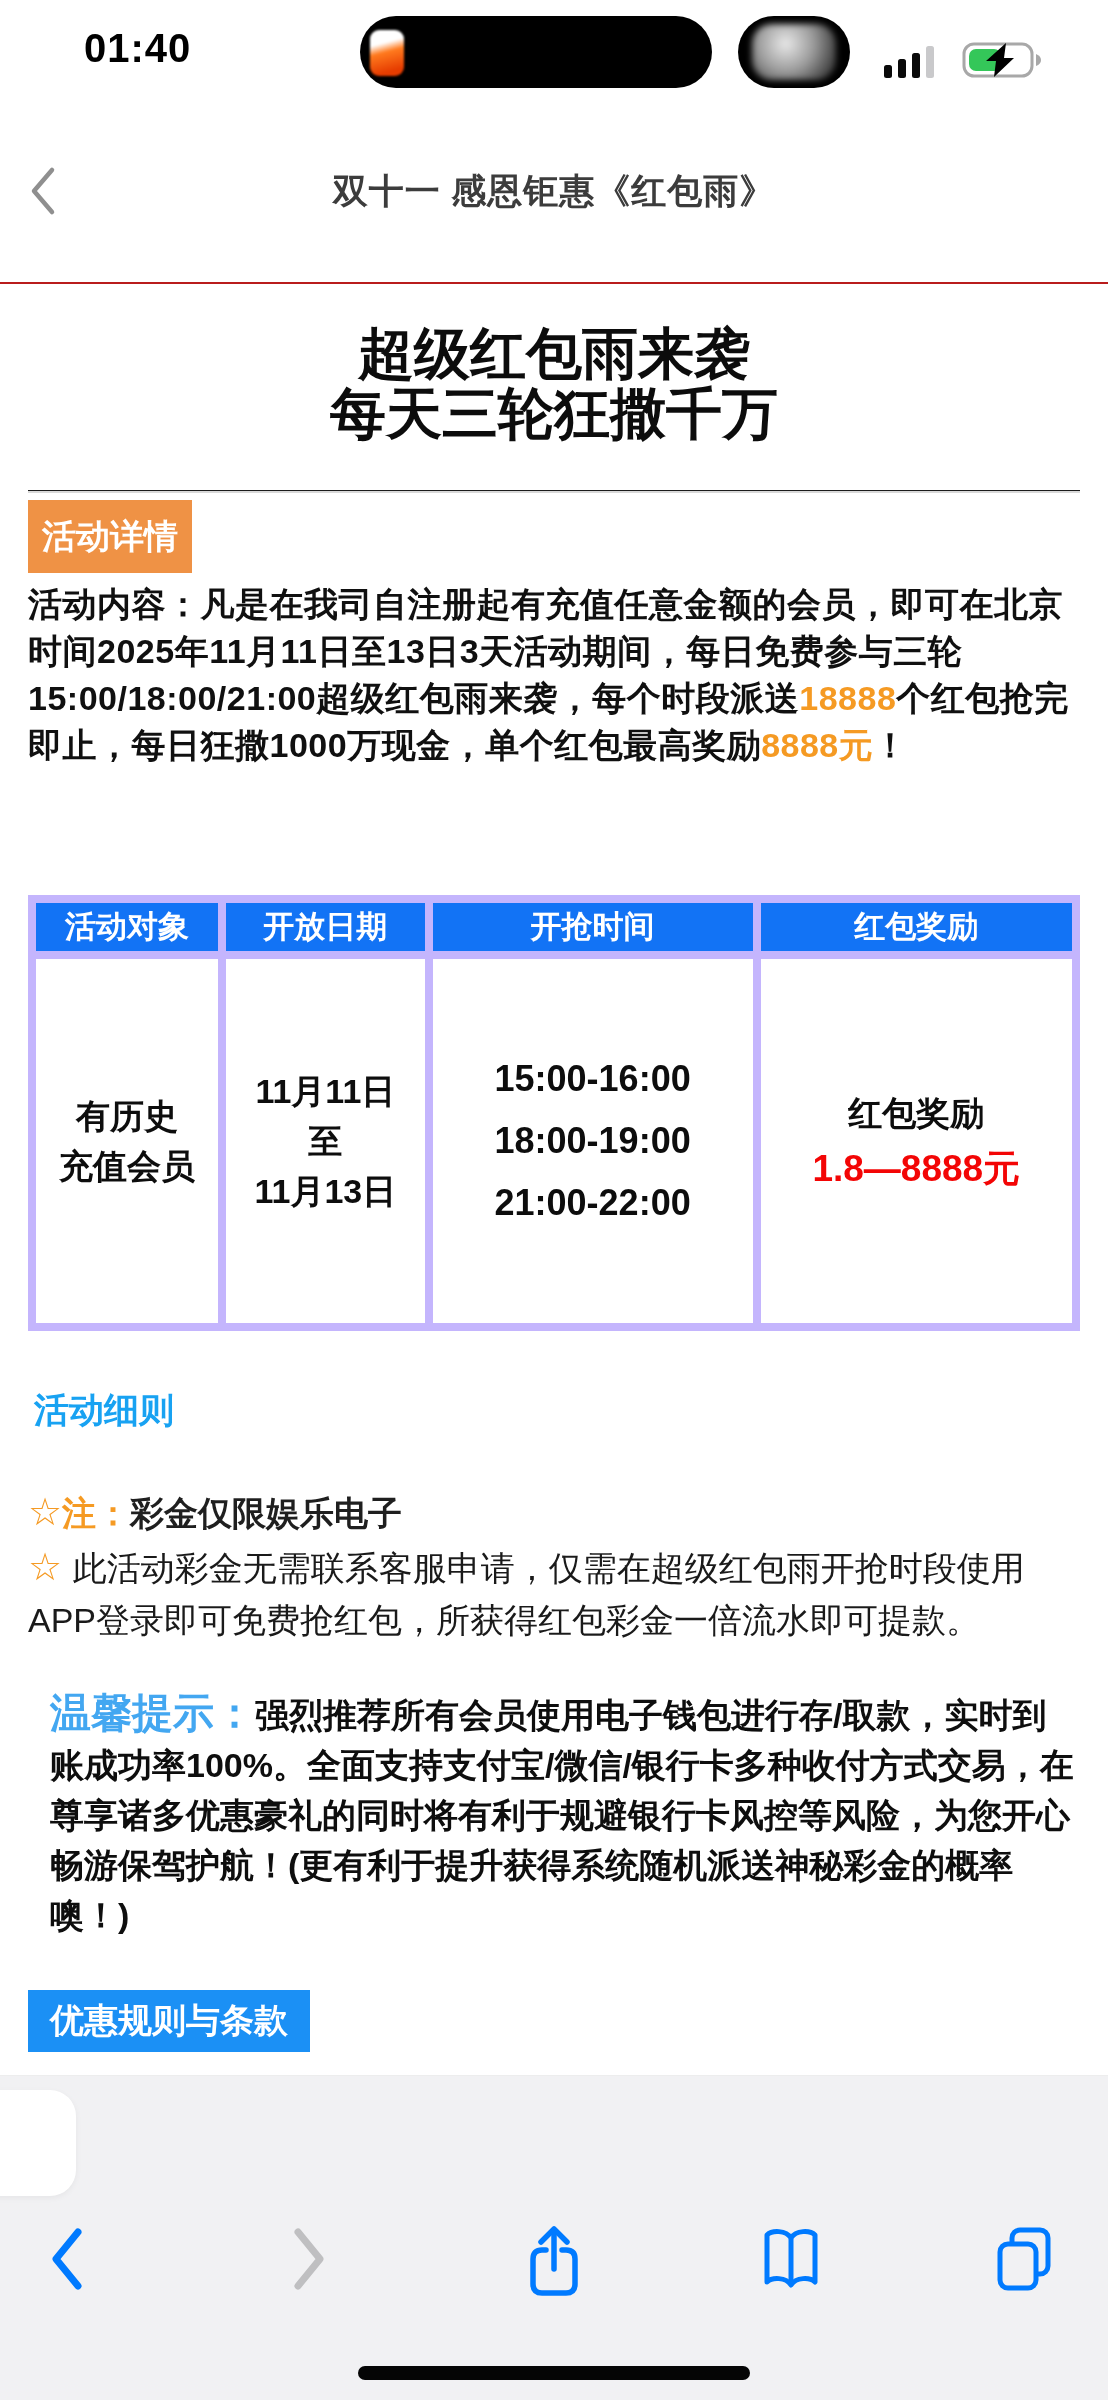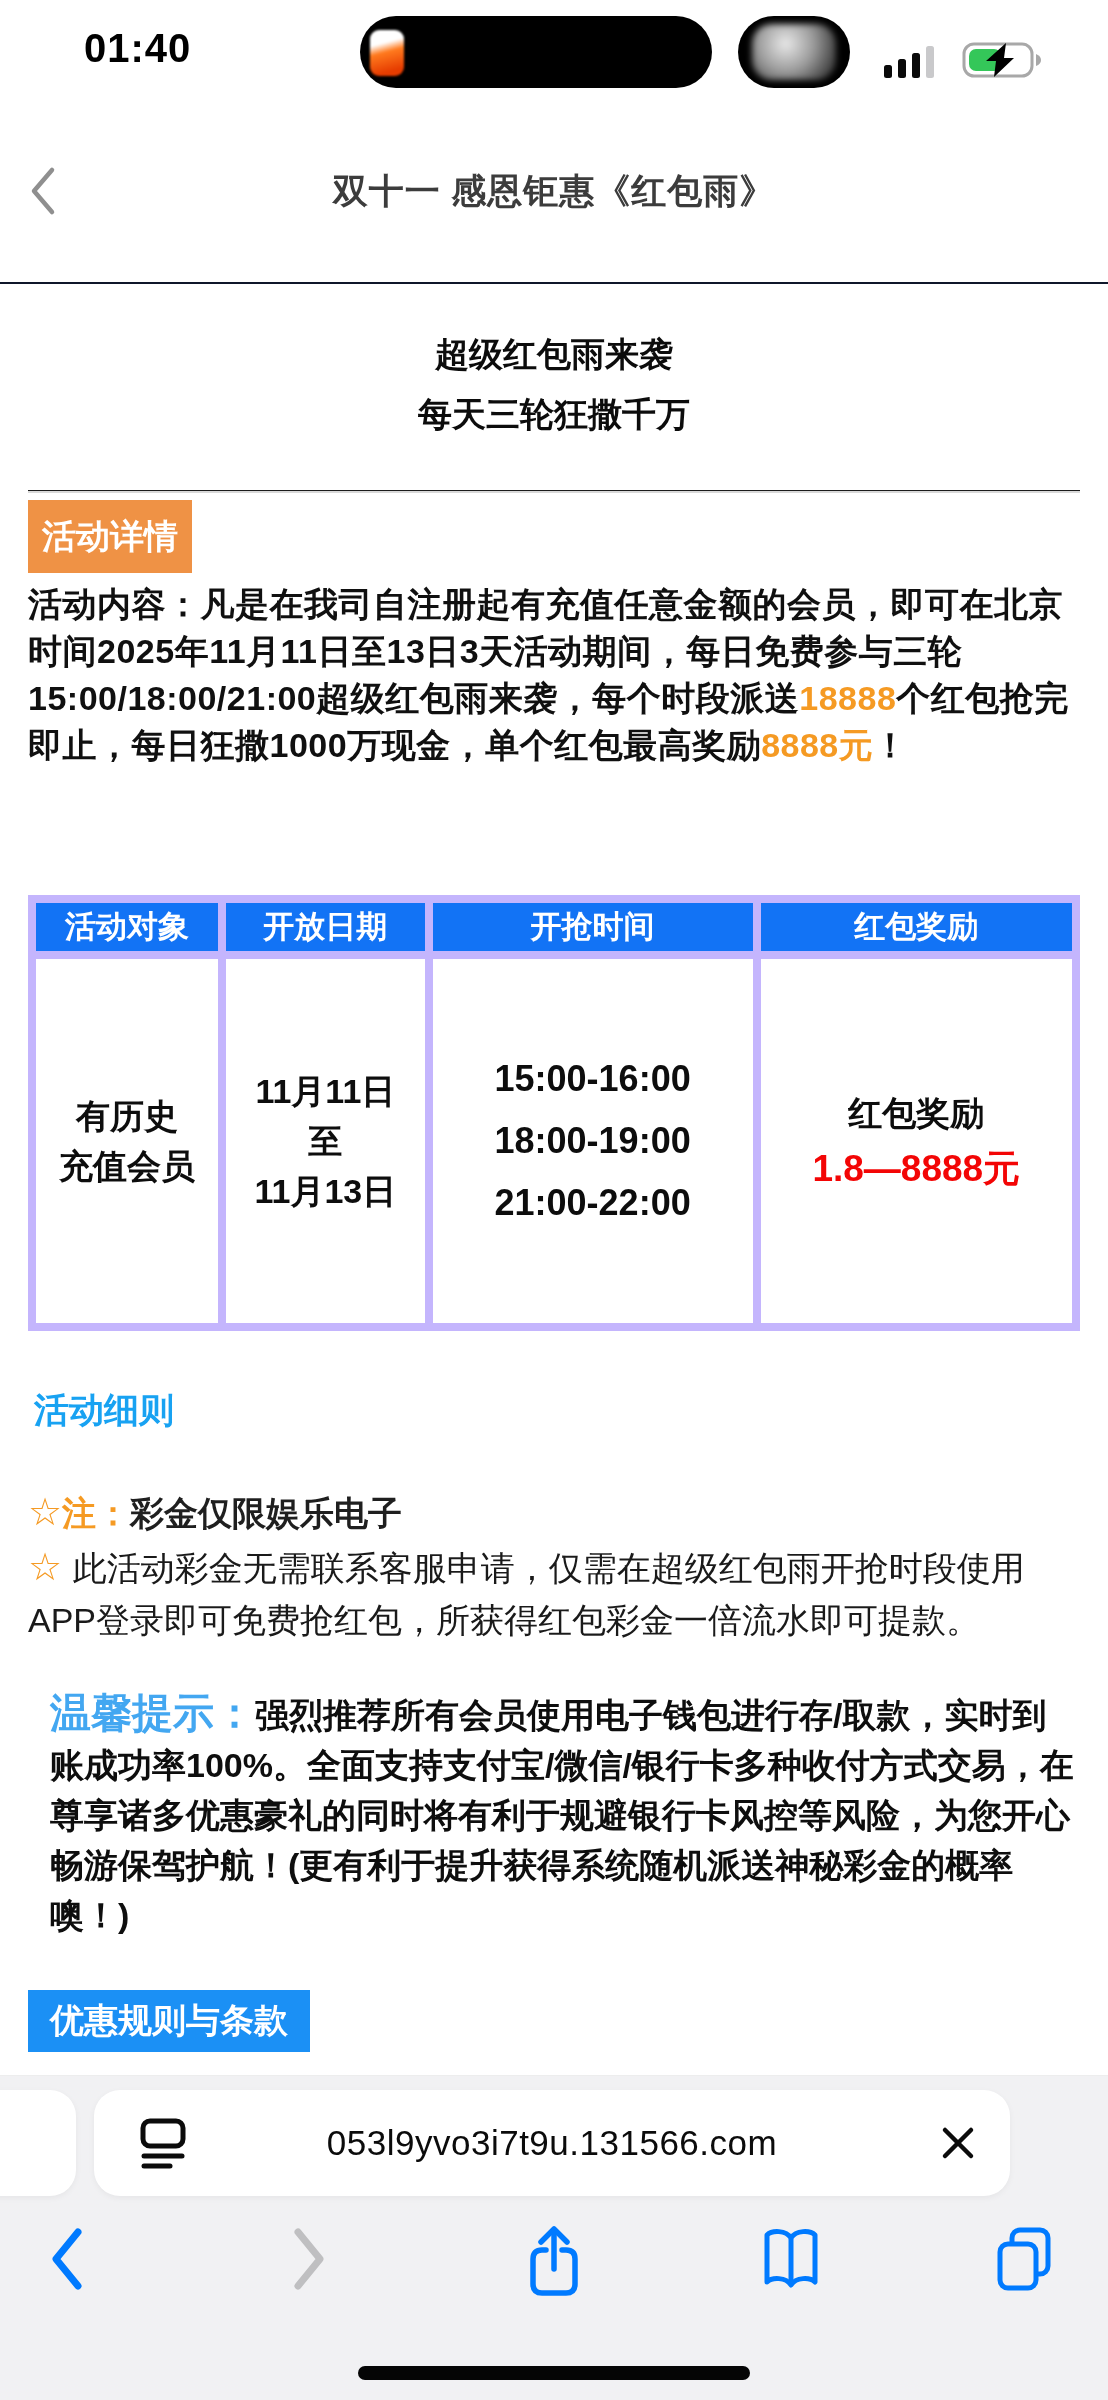--- a/index.html
+++ b/index.html
@@ -18,27 +18,27 @@
   .oval-blob { position:absolute; left:14px; top:8px; width:84px; height:56px; border-radius:20px;
     background:radial-gradient(circle at 40% 35%,#e8e8e8 0%,#9b9b9b 45%,#3c3c3c 85%); filter:blur(3px); }
   .signal { position:absolute; left:884px; top:44px; width:58px; height:34px; }
   .signal i { position:absolute; bottom:0; width:8px; border-radius:2.5px; background:#0a0a0a; display:block; }
   .signal i:nth-child(1){ left:0;  height:13px; }
   .signal i:nth-child(2){ left:14px; height:19px; }
   .signal i:nth-child(3){ left:28px; height:25px; }
   .signal i:nth-child(4){ left:42px; height:32px; background:#c9c9cb; }
   .battery { position:absolute; left:962px; top:42px; width:84px; height:36px; }
   
-  .nav-bar { position:relative; height:184px; background:#fff; border-bottom:2px solid #0f172a;
+  .nav-bar { position:relative; height:184px; background:#fff; border-bottom:2px solid #b91c1c;
     display:flex; align-items:center; justify-content:center; }
   .nav-back { position:absolute; left:28px; top:50%; transform:translateY(-50%); width:30px; height:50px; cursor:pointer; }
   .nav-title { font-size:35px; font-weight:700; color:#3c3c3c; letter-spacing:1px; }
   
   .content { padding:0 28px; }
-  .hero { margin-top:40px; text-align:center; font-size:34px; font-weight:700; line-height:60px; color:#0c0c0c; }
+  .hero { margin-top:40px; text-align:center; font-size:56px; font-weight:700; line-height:60px; color:#0c0c0c; }
   .rule { margin-top:46px; height:3px; background:#1c1c1c; border:none; border-bottom:2px solid #d9d9d9; }
   .detail-badge { display:inline-block; margin-top:7px; padding:18px 14px; font-size:34px; font-weight:700;
     color:#fff; background:#ef9245; line-height:1.1; }
   .intro { margin-top:8px; font-size:34px; font-weight:700; line-height:47px; color:#101010; letter-spacing:0.5px; }
   .b { font-weight:800; }
   .orange { color:#f59a23; }
   
   .promo-table { margin-top:126px; width:100%; border-collapse:collapse; table-layout:fixed; }
   .promo-table th, .promo-table td { border:8px solid #c4b5fd; text-align:center; vertical-align:middle; }
   .promo-table th { background:#1273f5; color:#fff; font-size:31px; font-weight:700; height:56px; }
@@ -166,36 +166,20 @@
   <p class="tips"><span class="tips-label">温馨提示：</span><span>强烈推荐所有会员使用电子钱包进行存/取款，实时到账成功率100%。全面支持支付宝/微信/银行卡多种收付方式交易，在尊享诸多优惠豪礼的同时将有利于规避银行卡风控等风险，为您开心畅游保驾护航！(更有利于提升获得系统随机派送神秘彩金的概率噢！)</span></p>
 
   <div><span class="terms-badge">优惠规则与条款</span></div>
 
   <p class="terms-line">1.每位玩家、每户、每一个住址、每一个电子邮箱地址、每电话号码、相</p>
 </div>
 
 <div class="browser-overlay">
   <div class="tab-card-partial"></div>
 
-  <div class="url-bar">
-    <span class="page-menu-btn">
-      <svg width="54" height="54" viewBox="0 0 54 54">
-        <rect x="7" y="5" width="40" height="25" rx="7" fill="none" stroke="#0b0b0b" stroke-width="5"></rect>
-        <line x1="8" y1="40" x2="46" y2="40" stroke="#0b0b0b" stroke-width="5" stroke-linecap="round"></line>
-        <line x1="8" y1="50" x2="34" y2="50" stroke="#0b0b0b" stroke-width="5" stroke-linecap="round"></line>
-      </svg>
-    </span>
-    <span class="url-text">053l9yvo3i7t9u.131566.com</span>
-    <span class="close-btn">
-      <svg width="40" height="40" viewBox="0 0 40 40">
-        <line x1="7" y1="7" x2="33" y2="33" stroke="#0b0b0b" stroke-width="4.5" stroke-linecap="round"></line>
-        <line x1="33" y1="7" x2="7" y2="33" stroke="#0b0b0b" stroke-width="4.5" stroke-linecap="round"></line>
-      </svg>
-    </span>
-  </div>
 
   <span class="toolbar-btn tb-back">
     <svg width="44" height="70" viewBox="0 0 44 70">
         <polyline points="32,8 10,35 32,62" fill="none" stroke="#007aff" stroke-width="7" stroke-linecap="round" stroke-linejoin="round"></polyline>
       </svg>
   </span>
   <span class="toolbar-btn tb-fwd">
     <svg width="44" height="70" viewBox="0 0 44 70">
         <polyline points="12,8 34,35 12,62" fill="none" stroke="#bfbfc1" stroke-width="7" stroke-linecap="round" stroke-linejoin="round"></polyline>
       </svg>

